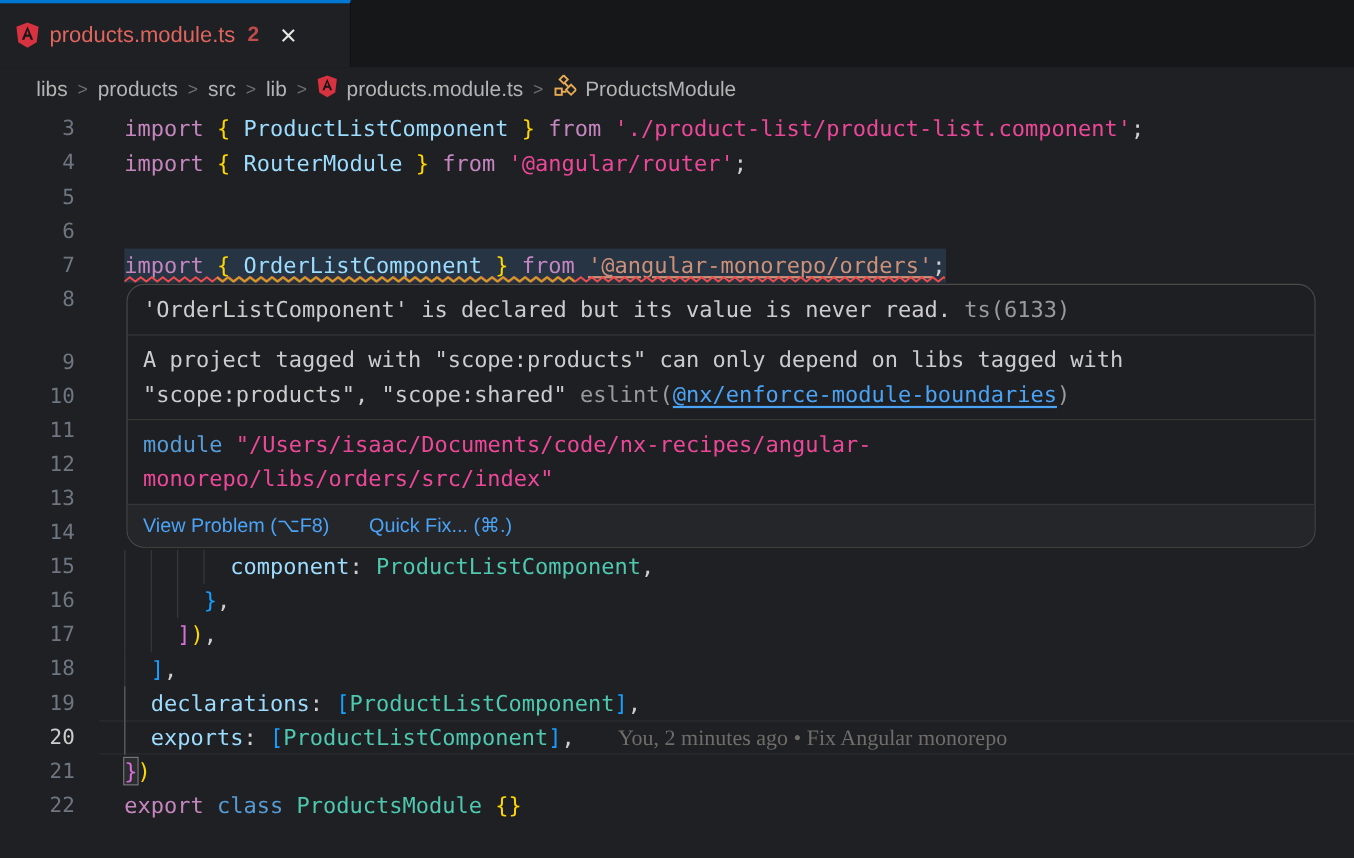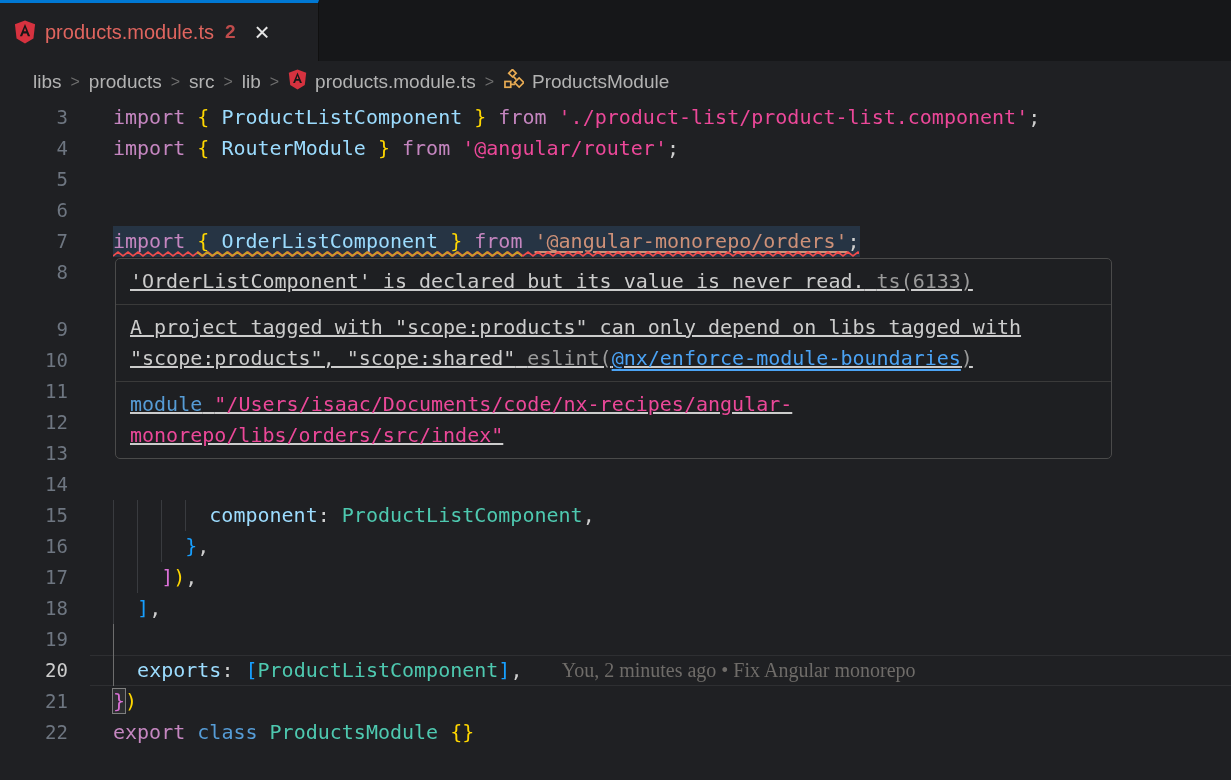--- a/index.html
+++ b/index.html
@@ -41,23 +41,23 @@
   .sq { position:absolute; bottom:-1px; height:8px; pointer-events:none; }
   .blame { color:#6f6c69;font-family:Liberation Serif, serif; }
 
   .tk-kw{color:#C586C0}.tk-kwb{color:#569CD6}.tk-id{color:#9CDCFE}.tk-cls{color:#4EC9B0}
   .tk-str{color:#ec4899}.tk-strlink{color:#CE9178;text-decoration:underline;text-underline-offset:3px;}
   .tk-com{color:#6A9955}.tk-b1{color:#FFD700}.tk-b2{color:#DA70D6}.tk-b3{color:#179FFF}
   .tk-pun{color:#cfcfcf}.tk-emoji{color:#f2c12e}
   .tk-match{outline:1px solid #7e7e7e; background:rgba(128,128,128,.14);}
 
   
-  .hover { position:absolute; left:115px; top:258px; width:997px; background:#1e1f22;
-           border:1px solid #4a4a4a; border-radius:5px; z-index:20; overflow:hidden;
-           font-size:20px; color:#cccccc;text-decoration:underline; }
+  .hover { position:absolute; left:115px; top:258px; width:1081px; background:#1e1f22;
+           border:1px solid #4a4a4a; border-radius:16px; z-index:20; overflow:hidden;
+           font-size:20px; color:#cccccc; }
   .hover-sec { padding:7px 14px; line-height:31px; max-width:1040px; }
   .hover-sec .wrapbox { max-width:1008px; }
   .hover-div { height:1px; background:#3a3a3a; }
   .dim { color:#9a9a9a; }
   .hover-link { color:#4ba3f5; text-decoration:underline; text-underline-offset:4px; cursor:pointer; }
   .hover-status { background:#25262a; border-top:1px solid #3a3a3a; padding:8px 14px;
                   display:flex; gap:36px; font-family:"Liberation Sans", sans-serif; font-size:18px; }
   .hover-action { color:#4ba3f5; cursor:pointer; }
 </style>
 </head>
@@ -128,21 +128,21 @@
     <div class="row"><span class="num">9</span><span class="code"></span></div>
     <div class="row"><span class="num">10</span><span class="code"></span></div>
     <div class="row"><span class="num">11</span><span class="code"></span></div>
     <div class="row"><span class="num">12</span><span class="code"></span></div>
     <div class="row"><span class="num">13</span><span class="code"></span></div>
     <div class="row"><span class="num">14</span><span class="code"></span></div>
     <div class="row"><span class="num">15</span><div class="guide" style="left: 113px;"></div><div class="guide" style="left: 137.06px;"></div><div class="guide" style="left: 161.12px;"></div><div class="guide" style="left: 185.18px;"></div><span class="code"><span class="tk-pun">        </span><span class="tk-id">component</span><span class="tk-pun">: </span><span class="tk-cls">ProductListComponent</span><span class="tk-pun">,</span></span></div>
     <div class="row"><span class="num">16</span><div class="guide" style="left: 113px;"></div><div class="guide" style="left: 137.06px;"></div><div class="guide" style="left: 161.12px;"></div><span class="code"><span class="tk-pun">      </span><span class="tk-b3">}</span><span class="tk-pun">,</span></span></div>
     <div class="row"><span class="num">17</span><div class="guide" style="left: 113px;"></div><div class="guide" style="left: 137.06px;"></div><span class="code"><span class="tk-pun">    </span><span class="tk-b2">]</span><span class="tk-b1">)</span><span class="tk-pun">,</span></span></div>
     <div class="row"><span class="num">18</span><div class="guide" style="left: 113px;"></div><span class="code"><span class="tk-pun">  </span><span class="tk-b3">]</span><span class="tk-pun">,</span></span></div>
-    <div class="row"><span class="num">19</span><div class="guide active" style="left: 113px;"></div></div>
+    <div class="row"><span class="num">19</span><div class="guide active" style="left: 113px;"></div><span class="code"><span class="tk-pun">  </span><span class="tk-id">declarations</span><span class="tk-pun">: </span><span class="tk-b3">[</span><span class="tk-cls">ProductListComponent</span><span class="tk-b3">]</span><span class="tk-pun">,</span></span></div>
     <div class="row current"><span class="num">20</span><div class="guide active" style="left: 113px;"></div><span class="code"><span class="tk-pun">  </span><span class="tk-id">exports</span><span class="tk-pun">: </span><span class="tk-b3">[</span><span class="tk-cls">ProductListComponent</span><span class="tk-b3">]</span><span class="tk-pun">,</span><span class="blame">        You, 2 minutes ago • Fix Angular monorepo</span></span></div>
     <div class="row"><span class="num">21</span><span class="code"><span class="tk-b2 tk-match">}</span><span class="tk-b1">)</span></span></div>
     <div class="row"><span class="num">22</span><span class="code"><span class="tk-kw">export </span><span class="tk-kwb">class </span><span class="tk-cls">ProductsModule</span><span class="tk-pun"> </span><span class="tk-b1">{}</span></span></div>
   </div>
 
 <div class="hover">
   <div class="hover-sec">
     <span>'OrderListComponent' is declared but its value is never read.</span>
     <span class="dim">ts(6133)</span>
   </div>
@@ -152,13 +152,17 @@
       <span>A project tagged with "scope:products" can only depend on libs tagged with "scope:products", "scope:shared"</span>
       <span class="dim">eslint(</span><span class="hover-link">@nx/enforce-module-boundaries</span><span class="dim">)</span>
     </div>
   </div>
   <div class="hover-div"></div>
   <div class="hover-sec">
     <div class="wrapbox">
       <span class="tk-kwb">module</span><span> </span><span class="tk-str">"/Users/isaac/Documents/code/nx-recipes/angular-monorepo/libs/orders/src/index"</span>
     </div>
   </div>
+  <div class="hover-status">
+    <span class="hover-action">View Problem (⌥F8)</span>
+    <span class="hover-action">Quick Fix... (⌘.)</span>
+  </div>
 </div>
 
 </body></html>

